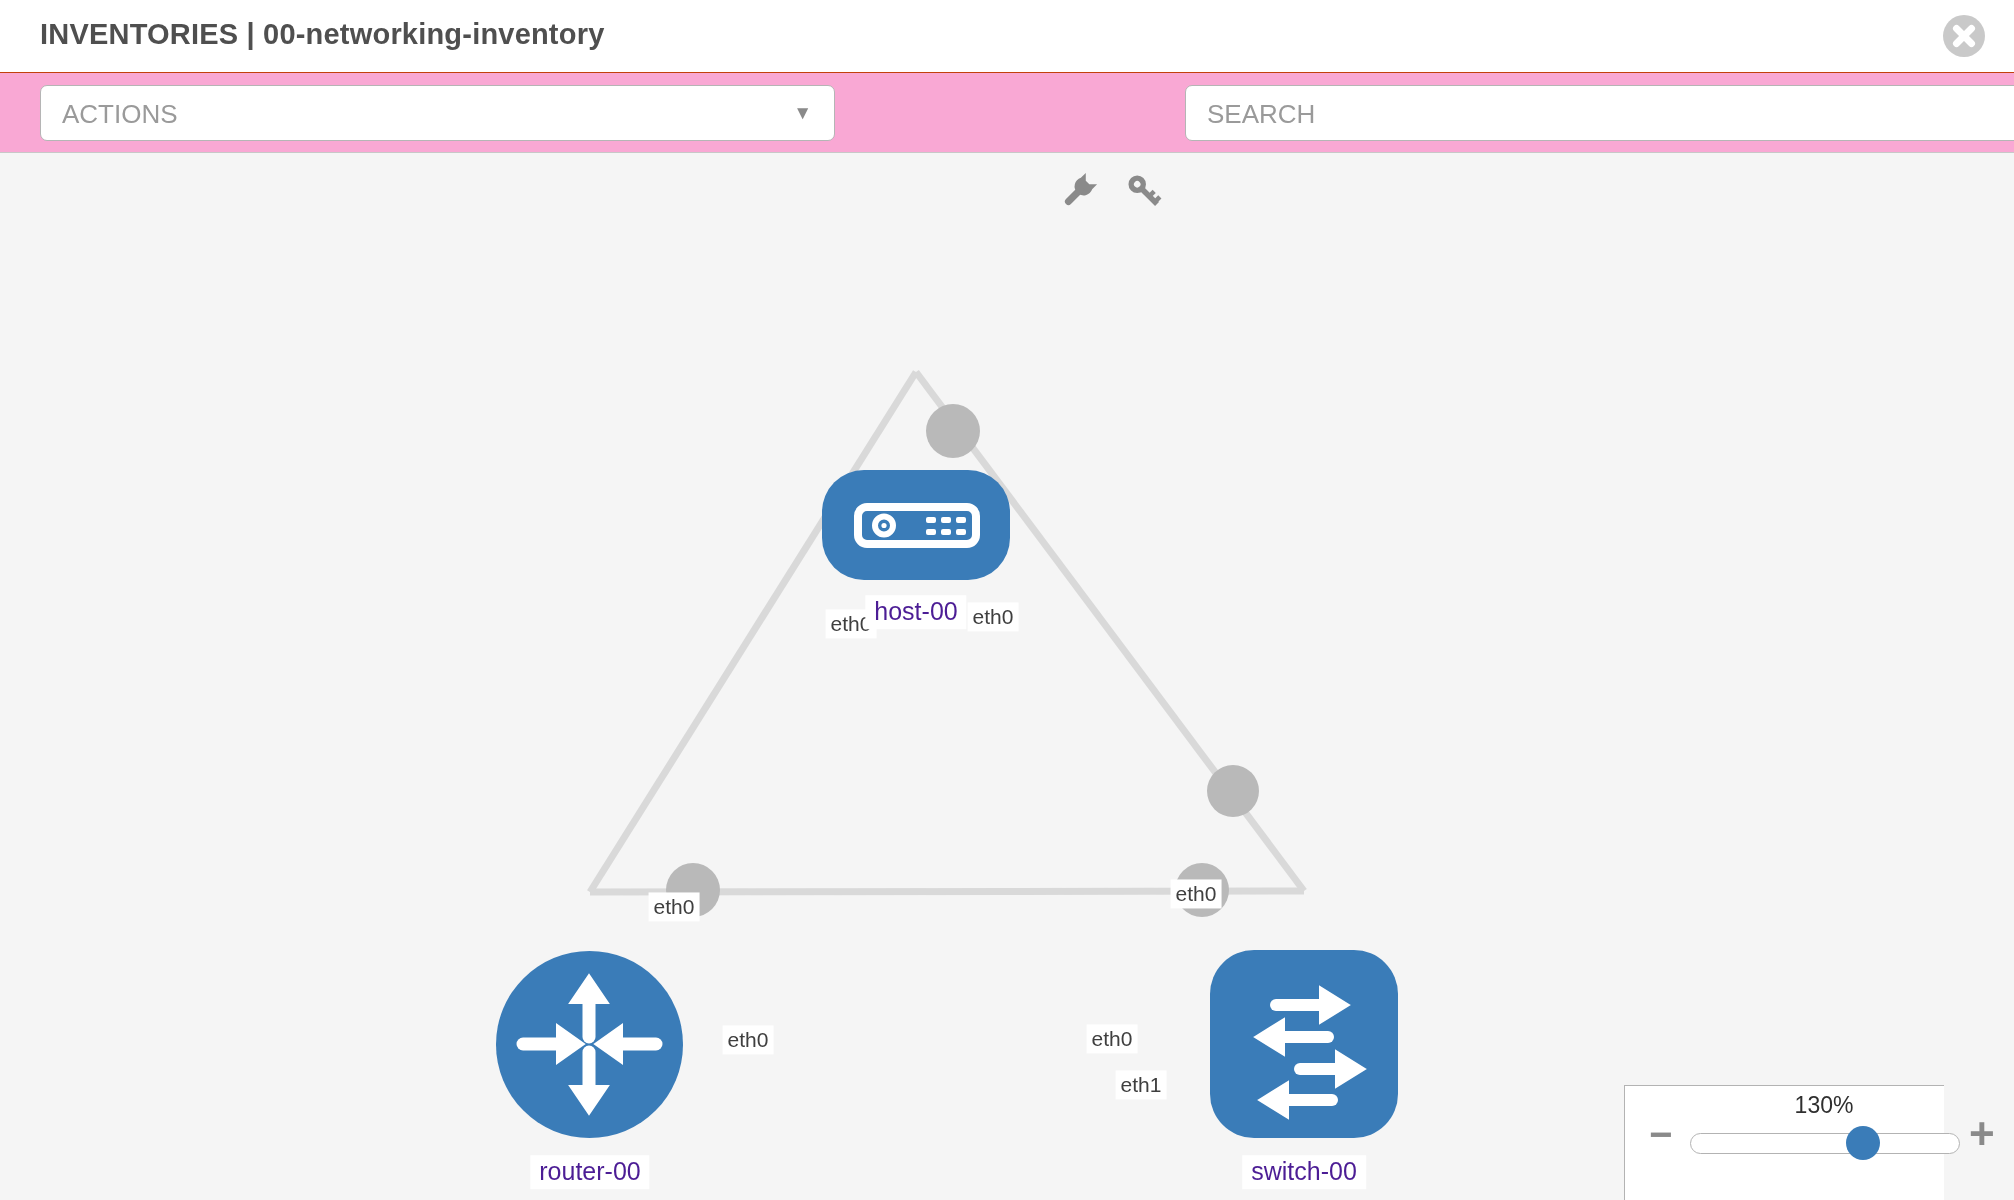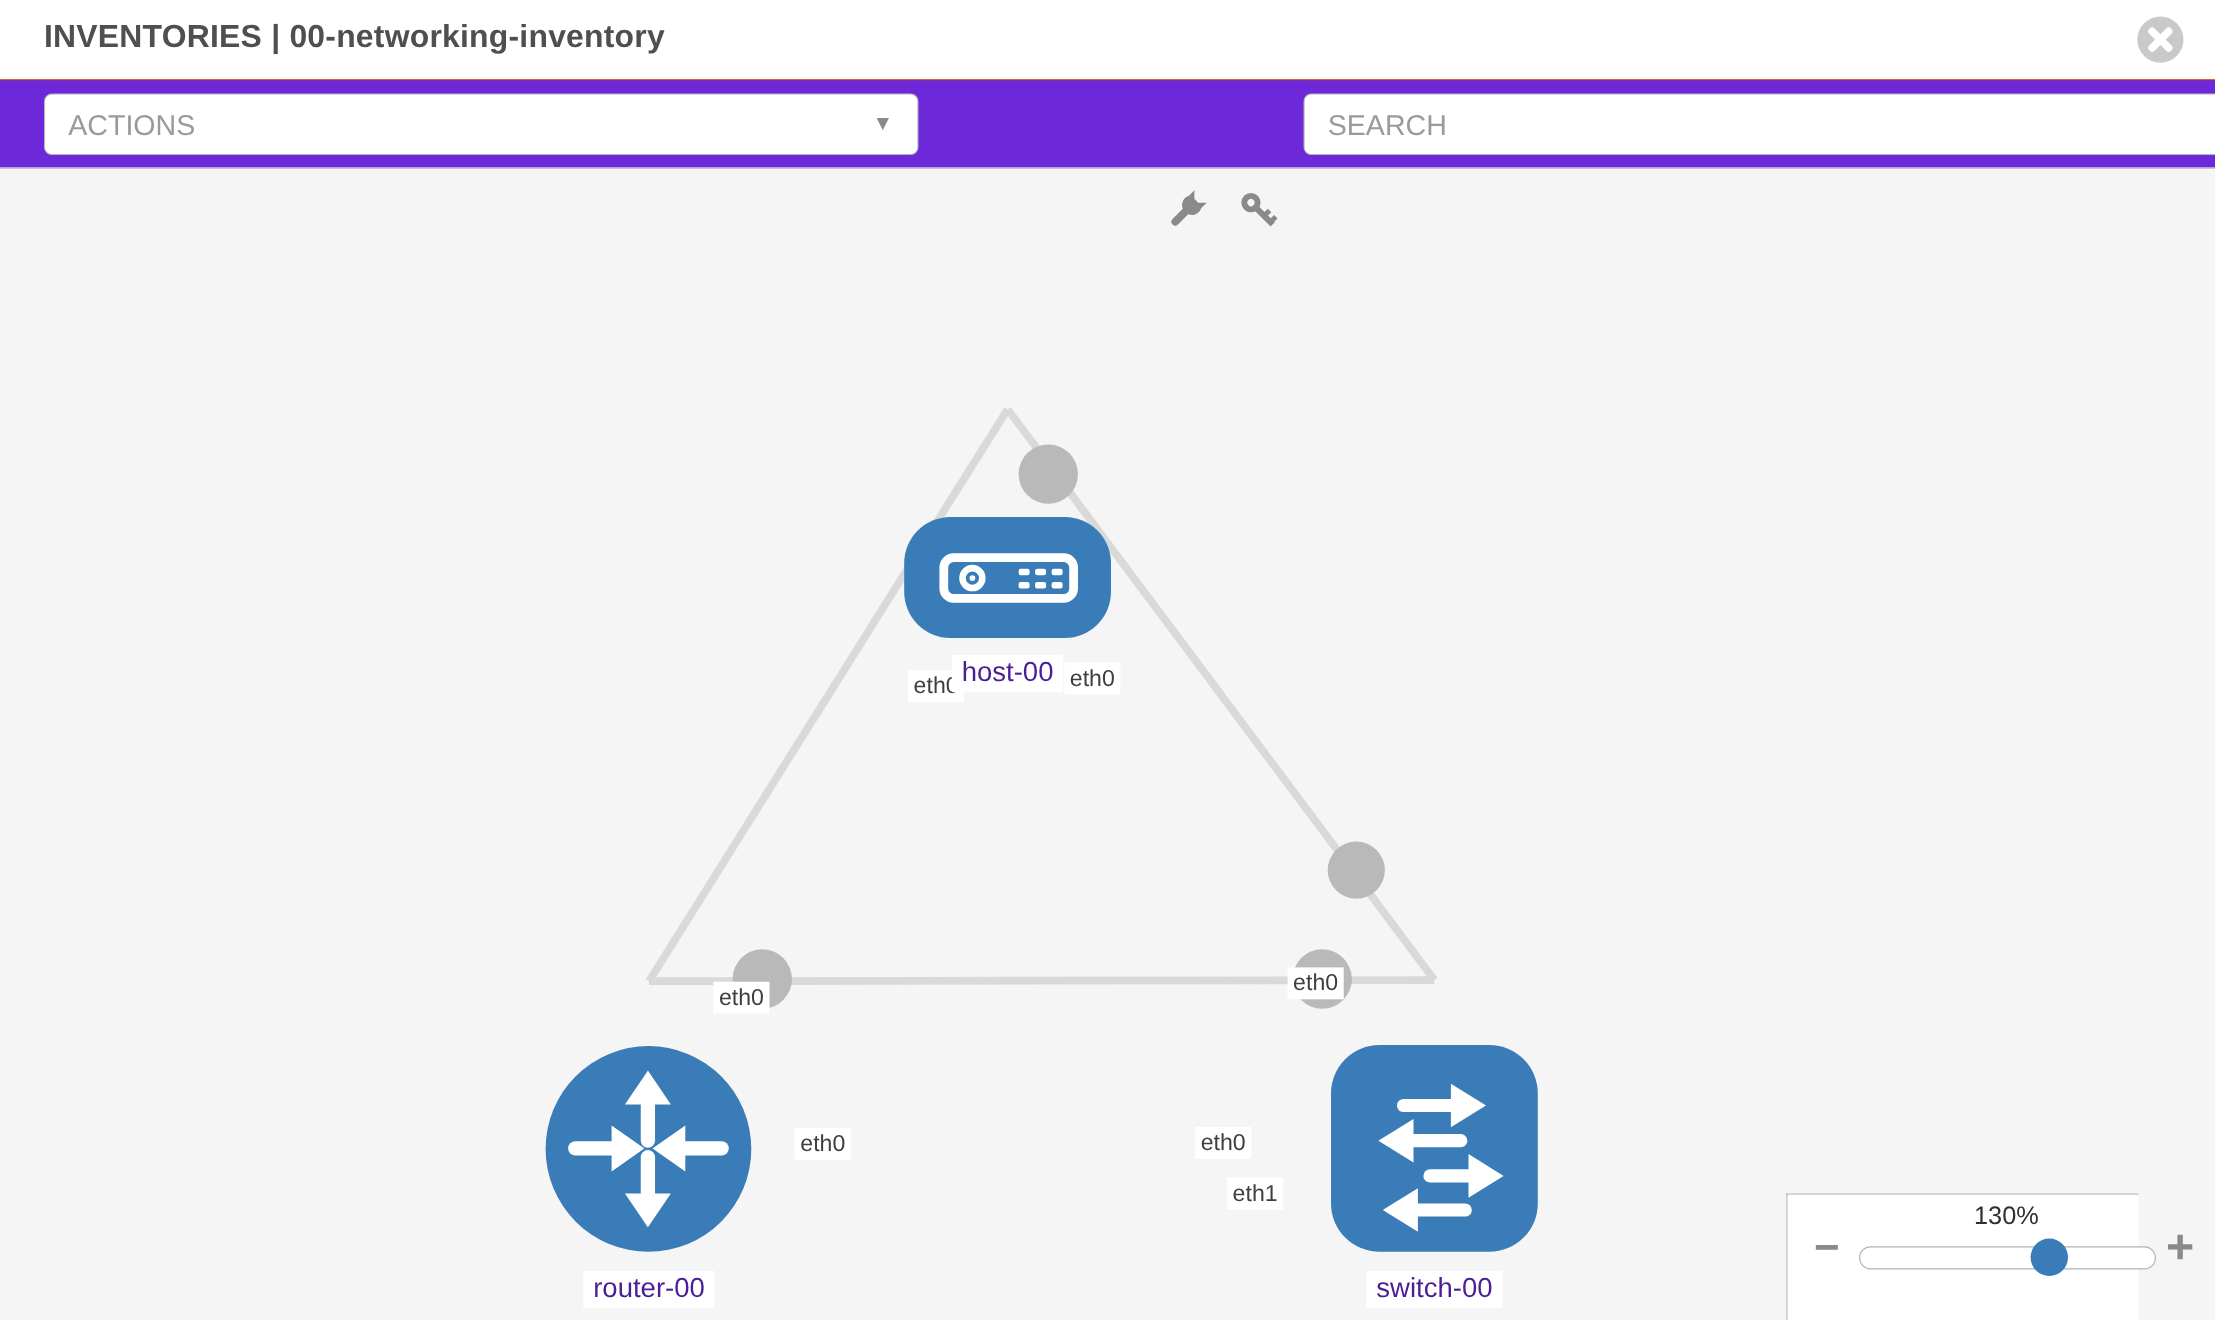--- a/index.html
+++ b/index.html
@@ -6,21 +6,21 @@
   body{font-family:"Liberation Sans", sans-serif; background:#fff;}
   .screen{position:relative;width:2014px;height:1200px;overflow:hidden;background:#f5f5f5;}
 
   
   .header{position:absolute;left:0;top:0;width:2014px;height:72px;background:#ffffff;border-bottom:6px solid #c2410c;}
   .page-title{position:absolute;left:40px;top:18px;font-size:29px;font-weight:700;color:#4f4f4f;letter-spacing:0.2px;}
   .close-btn{position:absolute;left:1943px;top:15px;width:42px;height:42px;border-radius:50%;background:#c9c9c9;cursor:pointer;}
   .close-btn svg{position:absolute;left:0;top:0;}
 
   
-  .toolbar{position:absolute;left:0;top:73px;width:2014px;height:79px;background:#6d28d9;border-bottom:1px solid #c8c8c8;}
+  .toolbar{position:absolute;left:0;top:73px;width:2014px;height:79px;background:#f9a8d4;border-bottom:1px solid #c8c8c8;}
   .select-box{position:absolute;top:12px;height:56px;background:#fff;border:1px solid #b5b5b5;border-radius:7px;box-sizing:border-box;cursor:pointer;}
   .select-box .sel-label{position:absolute;left:21px;top:13px;font-size:26px;color:#9a9a9a;}
   .select-box .caret{position:absolute;right:22px;top:16px;font-size:19px;color:#8a8a8a;}
   .actions-box{left:40px;width:795px;}
   .search-box{left:1185px;width:890px;}
   .tool-icon{position:absolute;top:96px;width:46px;height:46px;cursor:pointer;}
   .wrench{left:1055px;}
   .key{left:1122px;}
 
   

